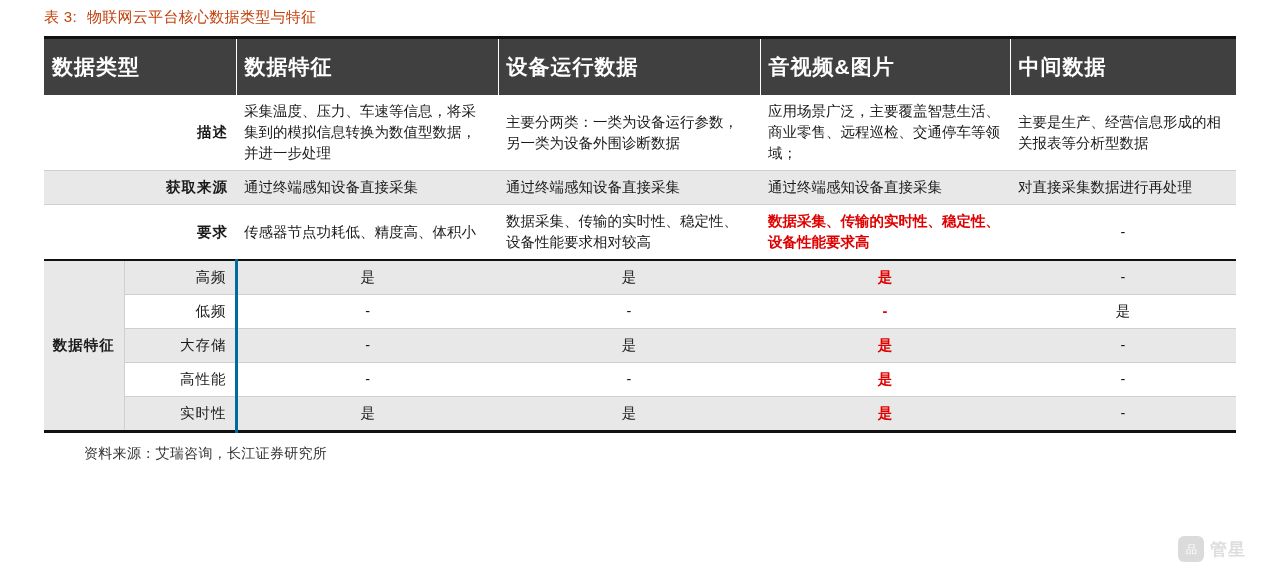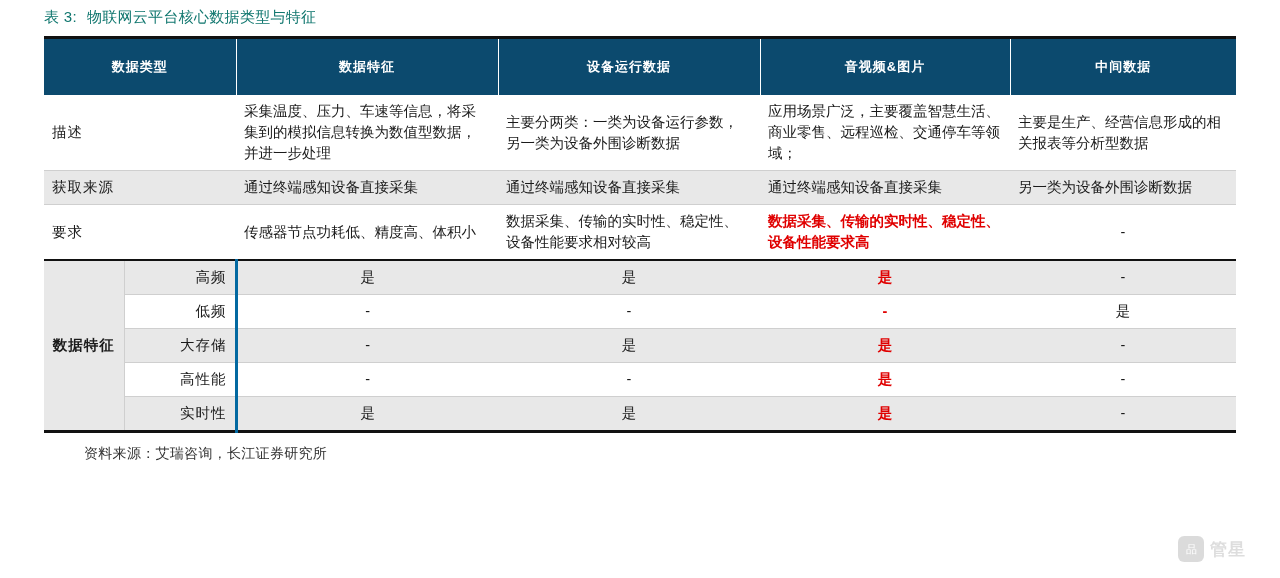--- a/index.html
+++ b/index.html
@@ -17,21 +17,21 @@
   }
   .page {
     position: relative;
     width: 1280px;
     height: 578px;
     box-sizing: border-box;
     padding: 0 44px;
   }
   .caption {
     font-size: 15px;
-    color: #0f766e;
+    color: #c2410c;
     padding-top: 8px;
     padding-bottom: 9px;
     letter-spacing: 0.3px;
   }
   .caption .cap-num {
     margin-right: 10px;
   }
   table.main {
     width: 1192px;
     border-collapse: collapse;
@@ -40,34 +40,34 @@
     border-bottom: 3px solid #111;
   }
   table.main td, table.main th {
     vertical-align: middle;
     padding: 6px 8px;
     font-size: 14.5px;
     line-height: 1.45;
   }
   
   tr.head th {
-    background: #0c4a6e;
+    background: #404040;
     color: #ffffff;
     font-weight: bold;
-    text-align: center;
+    text-align: left;
     height: 44px;
-    font-size: 13px;
+    font-size: 21px;
     letter-spacing: 1px;
     border-right: 1px solid #ffffff;
   }
   tr.head th:last-child { border-right: none; }
 
   td.rowhead {
-    text-align: left;
-    font-weight: normal;
+    text-align: right;
+    font-weight: bold;
     font-size: 15.5px;
     letter-spacing: 1px;
   }
   td.cell {
     text-align: left;
   }
   td.center {
     text-align: center;
   }
   .band-gray {
@@ -178,21 +178,21 @@
       <td class="cell desc-cell">主要分两类：一类为设备运行参数，另一类为设备外围诊断数据</td>
       <td class="cell desc-cell">应用场景广泛，主要覆盖智慧生活、商业零售、远程巡检、交通停车等领域；</td>
       <td class="cell desc-cell">主要是生产、经营信息形成的相关报表等分析型数据</td>
     </tr>
 
     <tr class="band-gray hline">
       <td colspan="2" class="rowhead">获取来源</td>
       <td class="cell">通过终端感知设备直接采集</td>
       <td class="cell">通过终端感知设备直接采集</td>
       <td class="cell">通过终端感知设备直接采集</td>
-      <td class="cell">另一类为设备外围诊断数据</td>
+      <td class="cell">对直接采集数据进行再处理</td>
     </tr>
 
     <tr class="band-white">
       <td colspan="2" class="rowhead">要求</td>
       <td class="cell desc-cell">传感器节点功耗低、精度高、体积小</td>
       <td class="cell desc-cell">数据采集、传输的实时性、稳定性、设备性能要求相对较高</td>
       <td class="cell desc-cell red-text">数据采集、传输的实时性、稳定性、设备性能要求高</td>
       <td class="cell center">-</td>
     </tr>
 

